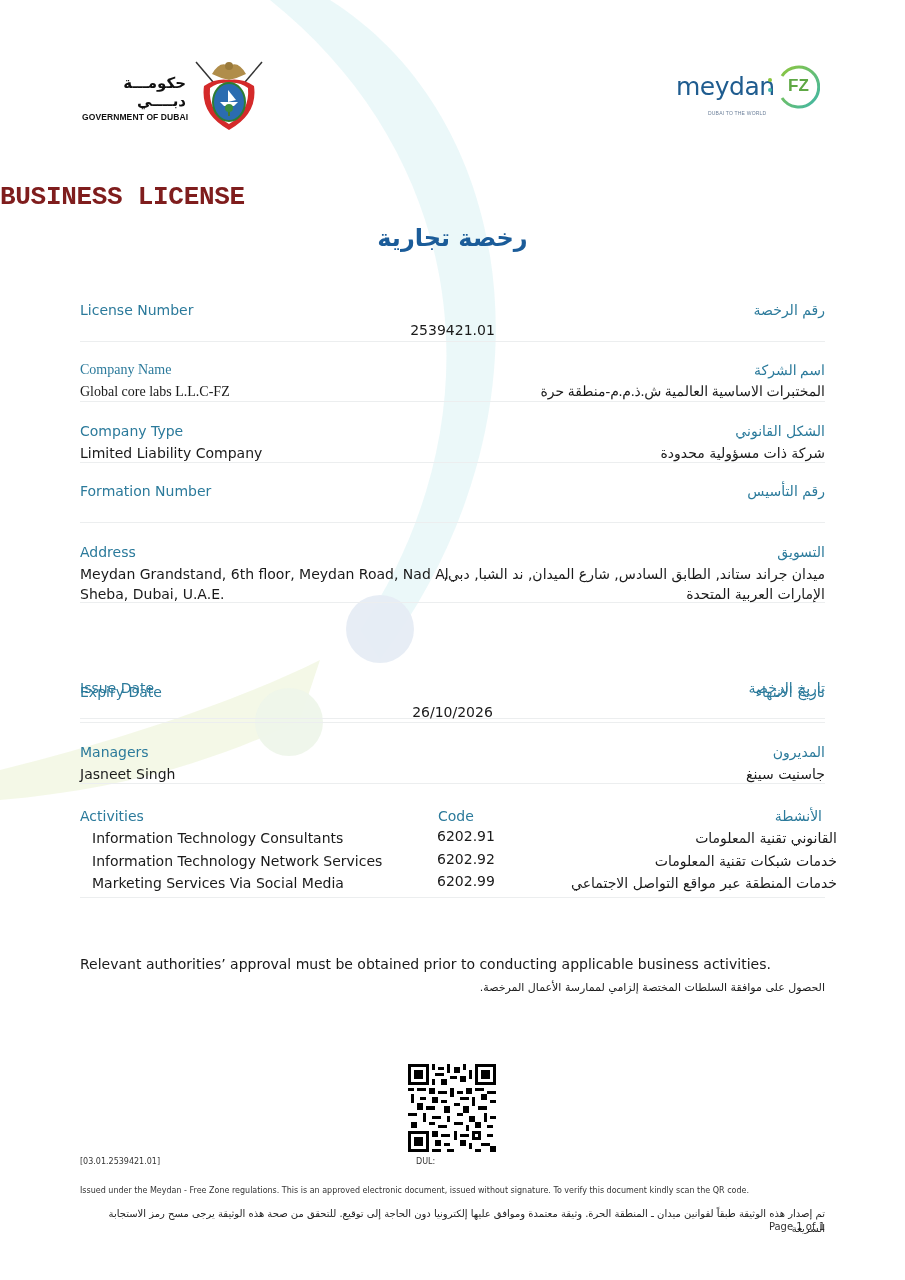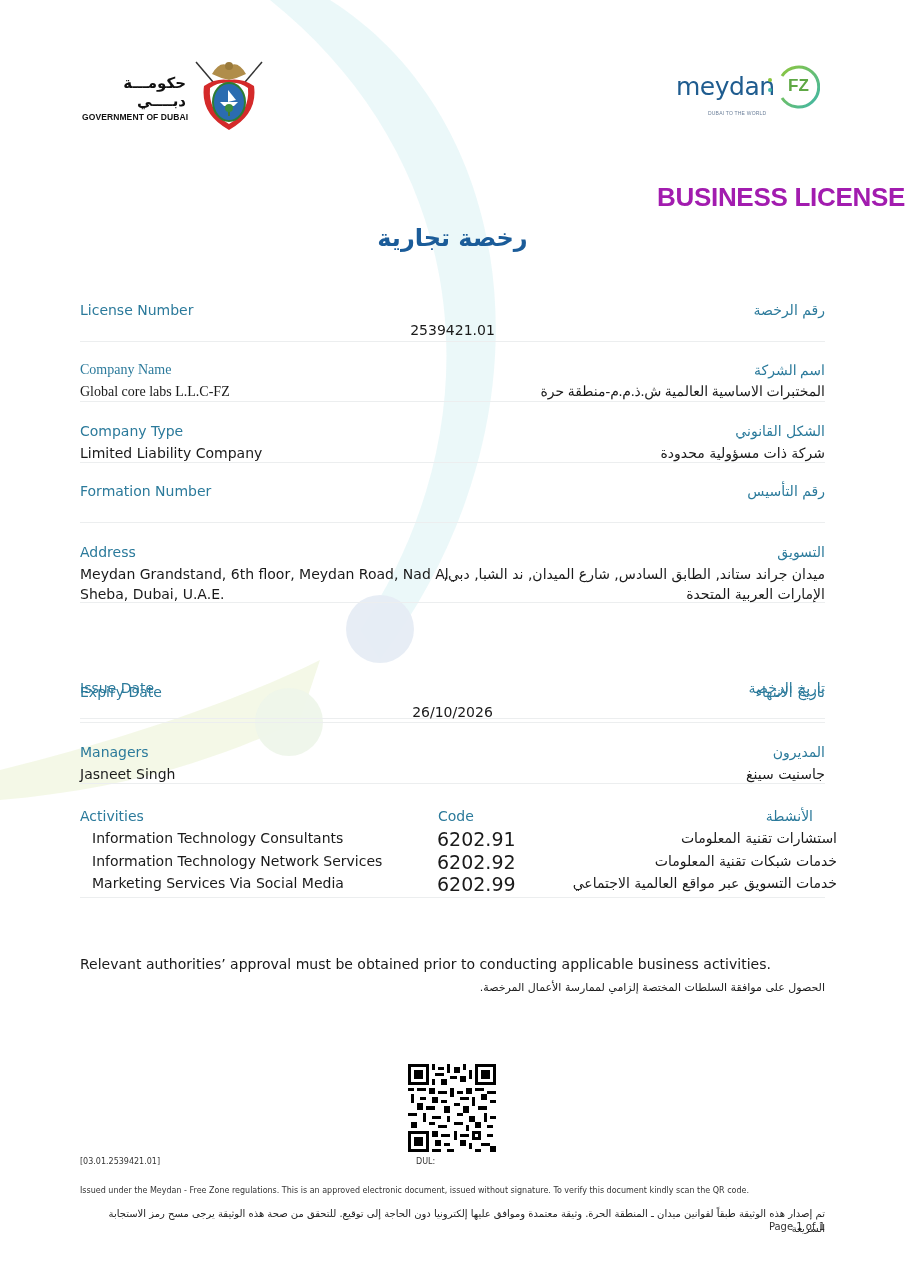--- a/index.html
+++ b/index.html
@@ -21,39 +21,39 @@
 
     .meydan-logo { position: absolute; left: 676px; top: 62px; width: 155px; height: 60px; }
     .meydan-word { position: absolute; left: 0; top: 10px; font-family: "DejaVu Sans", sans-serif; font-size: 25px; color: #1f5c8f; letter-spacing: -0.5px; }
     .meydan-dot { position: absolute; left: 92px; top: 16px; width: 4px; height: 4px; border-radius: 50%; background: #8cc63f; }
     .meydan-dot2 { position: absolute; left: 92px; top: 26px; width: 4px; height: 4px; border-radius: 50%; background: #3fb6a8; }
     .fz-ring { position: absolute; left: 98px; top: 2px; width: 46px; height: 46px; }
     .fz-text { position: absolute; left: 112px; top: 14px; font-family: "Liberation Sans", sans-serif; font-size: 17px; font-weight: bold; color: #5fa845; }
     .meydan-tag { position: absolute; left: 32px; top: 48px; font-family: "Liberation Sans", sans-serif; font-size: 5px; color: #6b7f99; letter-spacing: 0.2px; }
 
     
-    .title-en { position: absolute; left: 0; right: 0; top: 182px; text-align: right; font-family: Liberation Sans, sans-serif; font-weight: bold; font-size: 26px; color: #a21caf; letter-spacing: -0.3px; }
+    .title-en { position: absolute; left: 0; right: 0; top: 182px; text-align: left; font-family: Liberation Mono, monospace; font-weight: bold; font-size: 26px; color: #7f1d1d; letter-spacing: -0.3px; }
     .title-ar { position: absolute; left: 0; right: 0; top: 224px; text-align: center; font-family: "DejaVu Sans", sans-serif; font-weight: bold; font-size: 24px; color: #1b5c99; direction: rtl; }
 
     
     .field { position: absolute; left: 80px; width: 745px; border-bottom: 1.5px solid #eceeef; }
     .lbl-en { position: absolute; left: 0; top: 0; font-size: 14px; color: #2b7a9b; }
     .lbl-ar { position: absolute; right: 0; top: 0; font-size: 14px; color: #2b7a9b; direction: rtl; }
     .val-en { position: absolute; left: 0; top: 20px; font-size: 14px; color: #1a1a1a; line-height: 20px; }
     .val-ar { position: absolute; right: 0; top: 20px; font-size: 14px; color: #1a1a1a; direction: rtl; text-align: right; line-height: 20px; }
     .val-center { position: absolute; left: 0; right: 0; top: 20px; text-align: center; font-size: 14px; color: #1a1a1a; }
 
     
     .activities { position: absolute; left: 80px; top: 808px; width: 745px; height: 89px; border-bottom: 1.5px solid #eceeef; }
     .act-head-en { position: absolute; left: 0; top: 0; font-size: 14px; color: #2b7a9b; }
     .act-head-code { position: absolute; left: 358px; top: 0; font-size: 14px; color: #2b7a9b; }
-    .act-head-ar { position: absolute; right: 12px; top: 0; font-size: 14px; color: #2b7a9b; direction: rtl; }
+    .act-head-ar { position: absolute; right: 3px; top: 0; font-size: 14px; color: #2b7a9b; direction: rtl; }
     .act-row { position: absolute; left: 12px; width: 745px; height: 22px; }
     .act-en { position: absolute; left: 0; top: 0; font-size: 14px; }
-    .act-code { position: absolute; left: 345px; top: -2px; font-size: 19px; }
+    .act-code { position: absolute; left: 345px; top: -2px; font-size: 14px; }
     .act-ar { position: absolute; right: 0; top: 0; font-size: 14px; direction: rtl; }
 
     .notice-en { position: absolute; left: 80px; top: 956px; font-size: 14px; color: #1a1a1a; }
     .notice-ar { position: absolute; right: 80px; top: 981px; font-size: 11px; color: #1a1a1a; direction: rtl; }
 
     .qr { position: absolute; left: 408px; top: 1064px; width: 88px; height: 88px; }
 
     .foot-ref { position: absolute; left: 80px; top: 1157px; font-size: 8px; color: #333; }
     .foot-dul { position: absolute; left: 416px; top: 1157px; font-size: 8px; color: #333; }
     .foot-page { position: absolute; right: 80px; top: 1221px; font-size: 10px; color: #333; }
@@ -169,31 +169,31 @@
   </div>
 
   <div class="activities">
     <span class="act-head-en">Activities</span>
     <span class="act-head-code">Code</span>
     <span class="act-head-ar">الأنشطة</span>
 
     <div class="act-row" style="top:22px;">
       <span class="act-en">Information Technology Consultants</span>
       <span class="act-code">6202.91</span>
-      <span class="act-ar">استشارات تقنية المعلومات</span>
+      <span class="act-ar">القانوني تقنية المعلومات</span>
     </div>
     <div class="act-row" style="top:45px;">
       <span class="act-en">Information Technology Network Services</span>
       <span class="act-code">6202.92</span>
       <span class="act-ar">خدمات شبكات تقنية المعلومات</span>
     </div>
     <div class="act-row" style="top:67px;">
       <span class="act-en">Marketing Services Via Social Media</span>
       <span class="act-code">6202.99</span>
-      <span class="act-ar">خدمات التسويق عبر مواقع العالمية الاجتماعي</span>
+      <span class="act-ar">خدمات المنطقة عبر مواقع التواصل الاجتماعي</span>
     </div>
   </div>
 
   <div class="notice-en">Relevant authorities’ approval must be obtained prior to conducting applicable business activities.</div>
   <div class="notice-ar">الحصول على موافقة السلطات المختصة إلزامي لممارسة الأعمال المرخصة.</div>
 
   <svg class="qr" viewBox="0 0 29 29" shape-rendering="crispEdges">
     <rect width="29" height="29" fill="#fff"></rect>
     <g fill="#000">
       <rect x="0" y="0" width="7" height="7"></rect>

